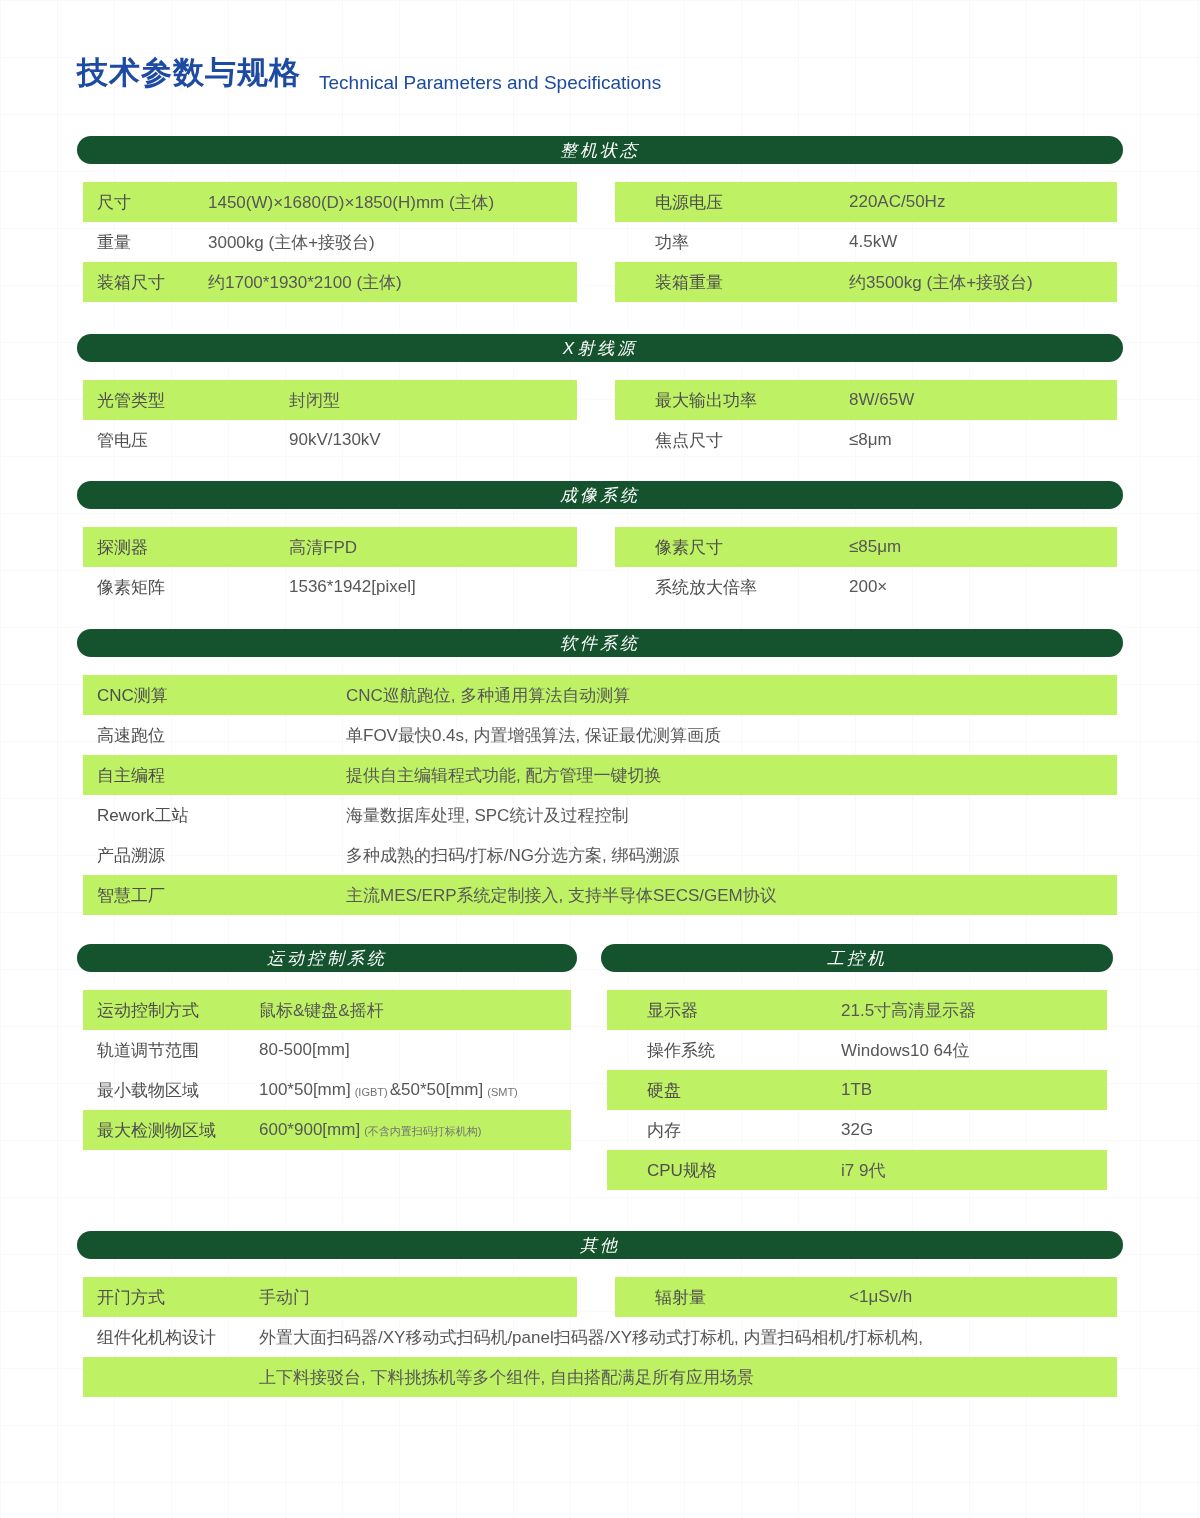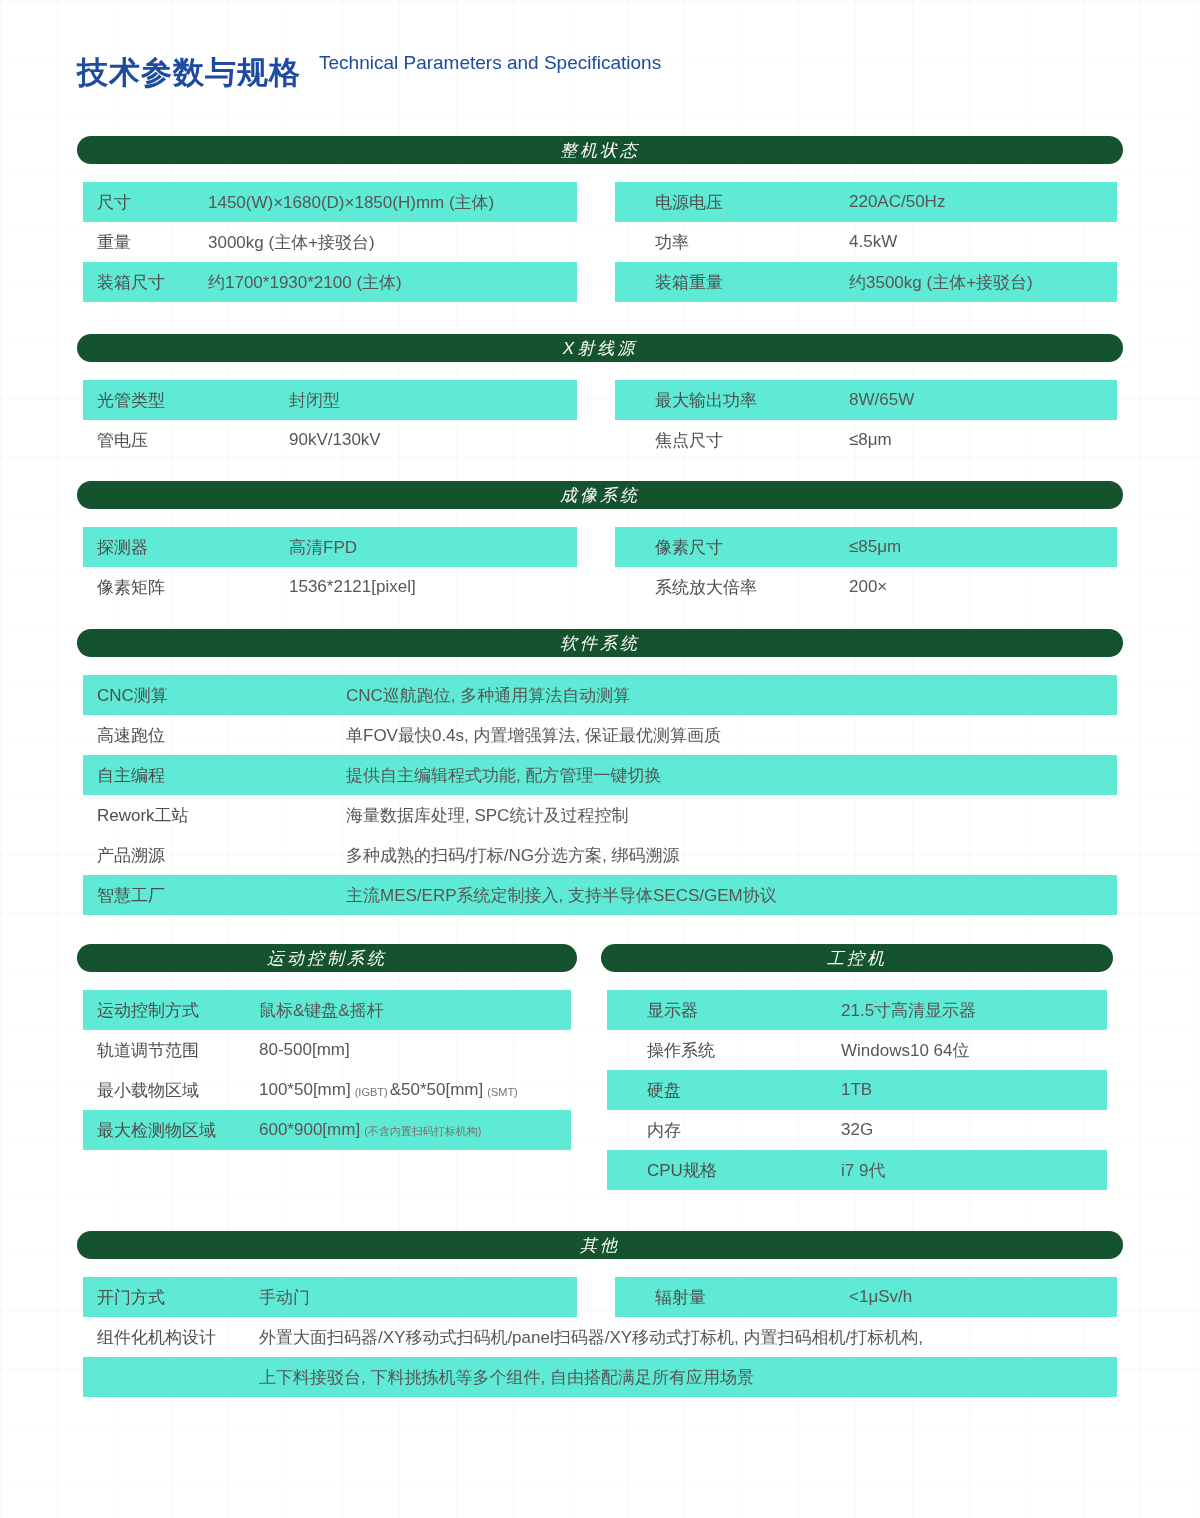--- a/index.html
+++ b/index.html
@@ -11,36 +11,36 @@
       linear-gradient(rgba(160,160,160,0.06) 1px, transparent 1px),
       linear-gradient(90deg, rgba(160,160,160,0.06) 1px, transparent 1px);
     background-size:57px 57px;
     font-family:"Liberation Sans", sans-serif;
     color:#4f4f4f;
     overflow:hidden;
   }
   .page { padding:52px 77px 0 77px; }
 
   
-  .doc-title { display:flex; align-items:flex-start; gap:18px; margin-bottom:42px; }
+  .doc-title { display:flex; align-items:flex-end; gap:18px; margin-bottom:42px; }
   .doc-title .zh { font-size:31px; font-weight:700; color:#1d4ba1; letter-spacing:1px; }
   .doc-title .en { font-size:19px; font-weight:400; color:#1d4ba1; }
 
   
   .bar {
     height:28px; background:#14532d; border-radius:14px;
     display:flex; align-items:center; justify-content:center;
     color:#ffffff; font-size:17px; font-style:italic; letter-spacing:3px;
     margin-bottom:18px;
   }
 
   
   .rows { padding:0 6px; }
   .row { height:40px; display:flex; align-items:center; font-size:17px; }
-  .row.alt { background:#5eead4; }
+  .row.alt { background:#bef264; }
   .row .lbl { flex:none; padding-left:14px; color:#4e4e4e; }
   .row.r .lbl { padding-left:40px; }
   .row .val { color:#575757; white-space:nowrap; }
   .val-sm { font-size:11px; color:#737373; margin:3px 2px 0 4px; white-space:nowrap; }
 
   
   .lw111 .lbl { width:125px; }   
   .lw192 .lbl { width:206px; }
   .lw249 .lbl { width:263px; }
   .lw162 .lbl { width:176px; }
@@ -136,21 +136,21 @@
       <div class="row alt lw192">
         <span class="lbl">探测器</span>
         <span class="val">高清FPD</span>
       </div>
       <div class="row alt r rlw194">
         <span class="lbl">像素尺寸</span>
         <span class="val">≤85μm</span>
       </div>
       <div class="row lw192">
         <span class="lbl">像素矩阵</span>
-        <span class="val">1536*2121[pixel]</span>
+        <span class="val">1536*1942[pixel]</span>
       </div>
       <div class="row r rlw194">
         <span class="lbl">系统放大倍率</span>
         <span class="val">200×</span>
       </div>
     </div>
   </div>
 
   <div class="section mb29">
     <div class="bar">

